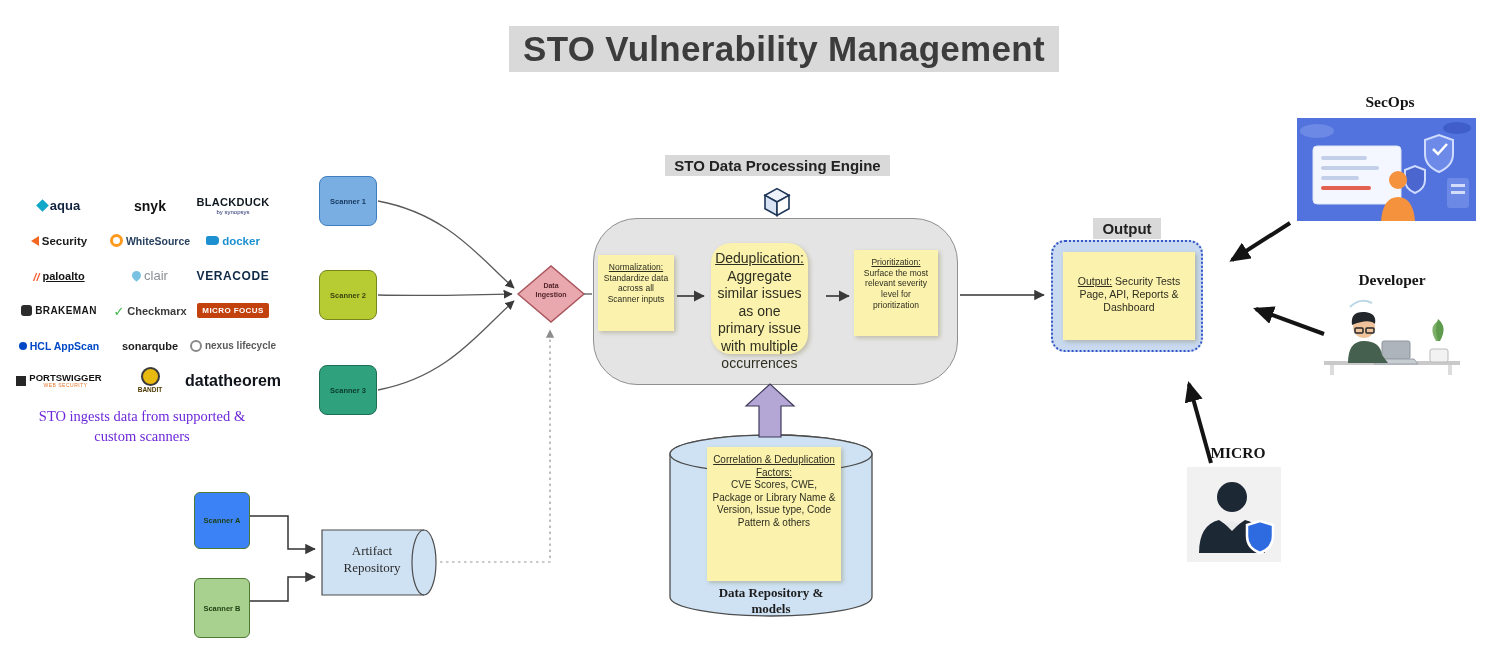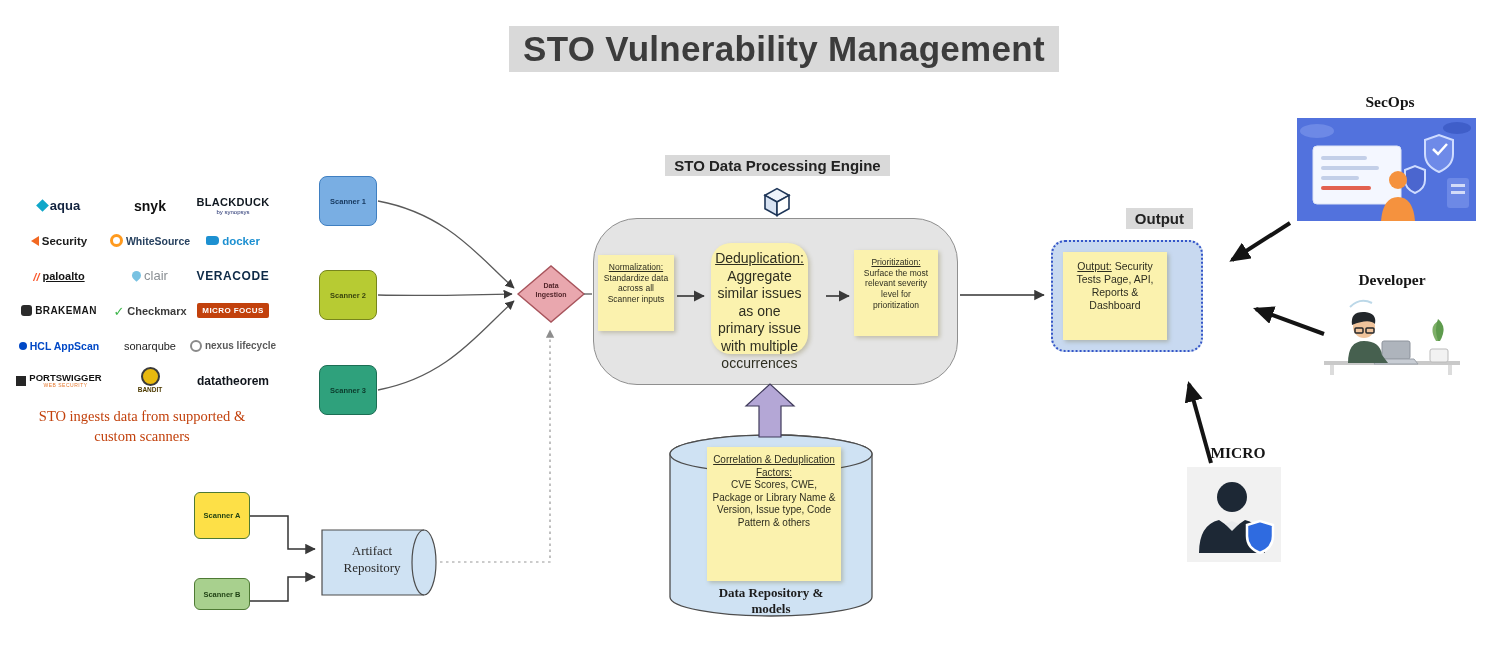--- a/index.html
+++ b/index.html
@@ -43,26 +43,26 @@
   .lt-shiftleft{font-size:11.5px;font-weight:800;color:#1c1c1c;}
   .lt-ws{font-size:10.5px;font-weight:bold;color:#27415f;}
   .lt-docker{font-size:11.5px;font-weight:800;color:#1d90d1;}
   .lt-pan{font-size:11px;font-weight:800;color:#141414;text-decoration:underline;}
   .lt-clair{font-size:13px;color:#8a8f94;}
   .lt-veracode{font-size:12px;font-weight:900;color:#0e2a47;letter-spacing:.6px;}
   .lt-brakeman{font-size:10px;font-weight:900;color:#161616;letter-spacing:.4px;}
   .lt-cx{font-size:11px;font-weight:bold;color:#3b3b3b;}
   .lt-mf{font-size:8px;font-weight:bold;color:#ffffff;background:#c2410c;padding:3px 5px;border-radius:2px;letter-spacing:.4px;}
   .lt-hcl{font-size:10.5px;font-weight:800;color:#0048c6;}
-  .lt-sonar{font-size:11px;font-weight:400;color:#1e1e1e;}
+  .lt-sonar{font-size:11px;font-weight:700;color:#1e1e1e;}
   .lt-nexus{font-size:10px;color:#5a5a5a;font-weight:bold;}
   .lt-ps{font-size:9.5px;font-weight:900;color:#111;}
   .lt-ps-sub{font-size:5px;color:#e4762b;letter-spacing:.5px;}
   .lt-bandit{font-size:6.5px;font-weight:900;color:#4d3a00;}
-  .lt-dt{font-size:12px;font-weight:800;color:#10151c;}
+  .lt-dt{font-size:16px;font-weight:800;color:#10151c;}
   .persona-label{font-size:15.5px;font-weight:bold;color:#151515;text-align:center;
                  font-family:"Liberation Serif","DejaVu Serif",serif;z-index:2;}
 </style>
 </head>
 <body>
 
 <div id="canvas">
 
   <div class="abs" style="left:470px;top:26px;width:628px;text-align:center;z-index:2;">
     <span class="hl title">STO Vulnerability Management</span>
@@ -134,21 +134,21 @@
       </div>
     <div class="logo-col">
         <span class="ic ic-bandit"></span>
         <span class="lt-bandit">BANDIT</span>
       </div>
     <div class="logo">
         <span class="lt-dt">datatheorem</span>
       </div>
   </div>
 
-  <div class="abs serif" style="left:10px;top:407px;width:264px;text-align:center;font-size:14.5px;color:#c2410c;line-height:1.35;z-index:2;">
+  <div class="abs serif" style="left:10px;top:407px;width:264px;text-align:center;font-size:14.5px;color:#6d28d9;line-height:1.35;z-index:2;">
     <div>STO ingests data from supported  &amp;</div>
     <div>custom scanners</div>
   </div>
 
   <div class="abs small-box" style="left:319px;top:176px;width:58px;height:50px;background:#79aee3;border:1.5px solid #3f7fc1;color:#15365c;">Scanner 1</div>
   <div class="abs small-box" style="left:319px;top:270px;width:58px;height:50px;background:#b7cb33;border:1.5px solid #77851c;color:#39430e;">Scanner 2</div>
   <div class="abs small-box" style="left:319px;top:365px;width:58px;height:50px;background:#2fa17c;border:1.5px solid #1c6e54;color:#0b3a2b;">Scanner 3</div>
 
   <div class="abs ovl" style="left:527px;top:282px;width:48px;text-align:center;font-size:7px;font-weight:bold;line-height:1.25;color:#53262b;">Data Ingestion</div>
 
@@ -171,45 +171,45 @@
   </div>
   <div class="abs note node" style="left:711px;top:243px;width:97px;height:111px;font-size:14px;border-radius:20px;">
     <div class="nh">Deduplication:</div>
     <div>Aggregate similar issues as one primary issue with multiple occurrences</div>
   </div>
   <div class="abs note node" style="left:854px;top:250px;width:84px;height:86px;font-size:8.5px;">
     <div class="nh">Prioritization:</div>
     <div>Surface the most relevant severity level for prioritization</div>
   </div>
 
-  <div class="abs" style="left:1061px;top:208px;width:132px;text-align:right;z-index:2;">
+  <div class="abs" style="left:1061px;top:218px;width:132px;text-align:center;z-index:2;">
     <span class="hl sec-label">Output</span>
   </div>
   <div class="abs node" style="left:1051px;top:240px;width:152px;height:112px;background:#c8d9f0;border:2px dotted #3556c8;border-radius:14px;box-sizing:border-box;"></div>
-  <div class="abs note node" style="left:1063px;top:252px;width:104px;height:88px;font-size:10.5px;padding-top:8px;">
+  <div class="abs note node" style="left:1063px;top:252px;width:132px;height:88px;font-size:10.5px;padding-top:23px;">
     <span class="nh">Output:</span><span> Security Tests Page, API, Reports &amp; Dashboard</span>
   </div>
 
   <div class="abs node" style="left:668px;top:433px;width:206px;height:186px;">
     <svg viewBox="0 0 206 186" width="206" height="186">
       <path d="M2,21 L2,164 A101,19 0 0 0 204,164 L204,21 A101,19 0 0 0 2,21 Z" fill="#cfe2f3" stroke="#4d4d4d" stroke-width="1.3"></path>
       <ellipse cx="103" cy="21" rx="101" ry="19" fill="#cfe2f3" stroke="#4d4d4d" stroke-width="1.3"></ellipse>
     </svg>
   </div>
   <div class="abs note node" style="left:707px;top:447px;width:134px;height:134px;font-size:10px;">
     <div class="nh">Correlation &amp; Deduplication Factors:</div>
     <div>CVE Scores, CWE, Package or Library Name &amp; Version, Issue type, Code Pattern &amp; others</div>
   </div>
   <div class="abs serif ovl" style="left:688px;top:585px;width:166px;text-align:center;font-size:13px;font-weight:bold;color:#1d1d1d;line-height:1.25;">
     <div>Data Repository &amp;</div>
     <div>models</div>
   </div>
 
-  <div class="abs small-box" style="left:194px;top:492px;width:56px;height:47px;background:#fde047;border:1.5px solid #4e7a34;border-radius:6px;color:#1e3f12;">Scanner A</div>
-  <div class="abs small-box" style="left:194px;top:578px;width:56px;height:32px;background:#a8d08e;border:1.5px solid #4e7a34;border-radius:6px;color:#1e3f12;">Scanner B</div>
+  <div class="abs small-box" style="left:194px;top:492px;width:56px;height:57px;background:#3b82f6;border:1.5px solid #4e7a34;border-radius:6px;color:#1e3f12;">Scanner A</div>
+  <div class="abs small-box" style="left:194px;top:578px;width:56px;height:60px;background:#a8d08e;border:1.5px solid #4e7a34;border-radius:6px;color:#1e3f12;">Scanner B</div>
   <div class="abs node" style="left:320px;top:528px;width:118px;height:69px;">
     <svg viewBox="0 0 118 69" width="118" height="69">
       <path d="M2,2 L104,2 A12,32.5 0 0 1 104,67 L2,67 Z" fill="#cfe2f3" stroke="#4d4d4d" stroke-width="1.2"></path>
       <path d="M104,2 A12,32.5 0 0 0 104,67" fill="none" stroke="#4d4d4d" stroke-width="1.2"></path>
     </svg>
   </div>
   <div class="abs serif ovl" style="left:324px;top:543px;width:96px;text-align:center;font-size:13px;color:#2b2b2b;line-height:1.3;">
     <div>Artifact</div>
     <div>Repository</div>
   </div>

